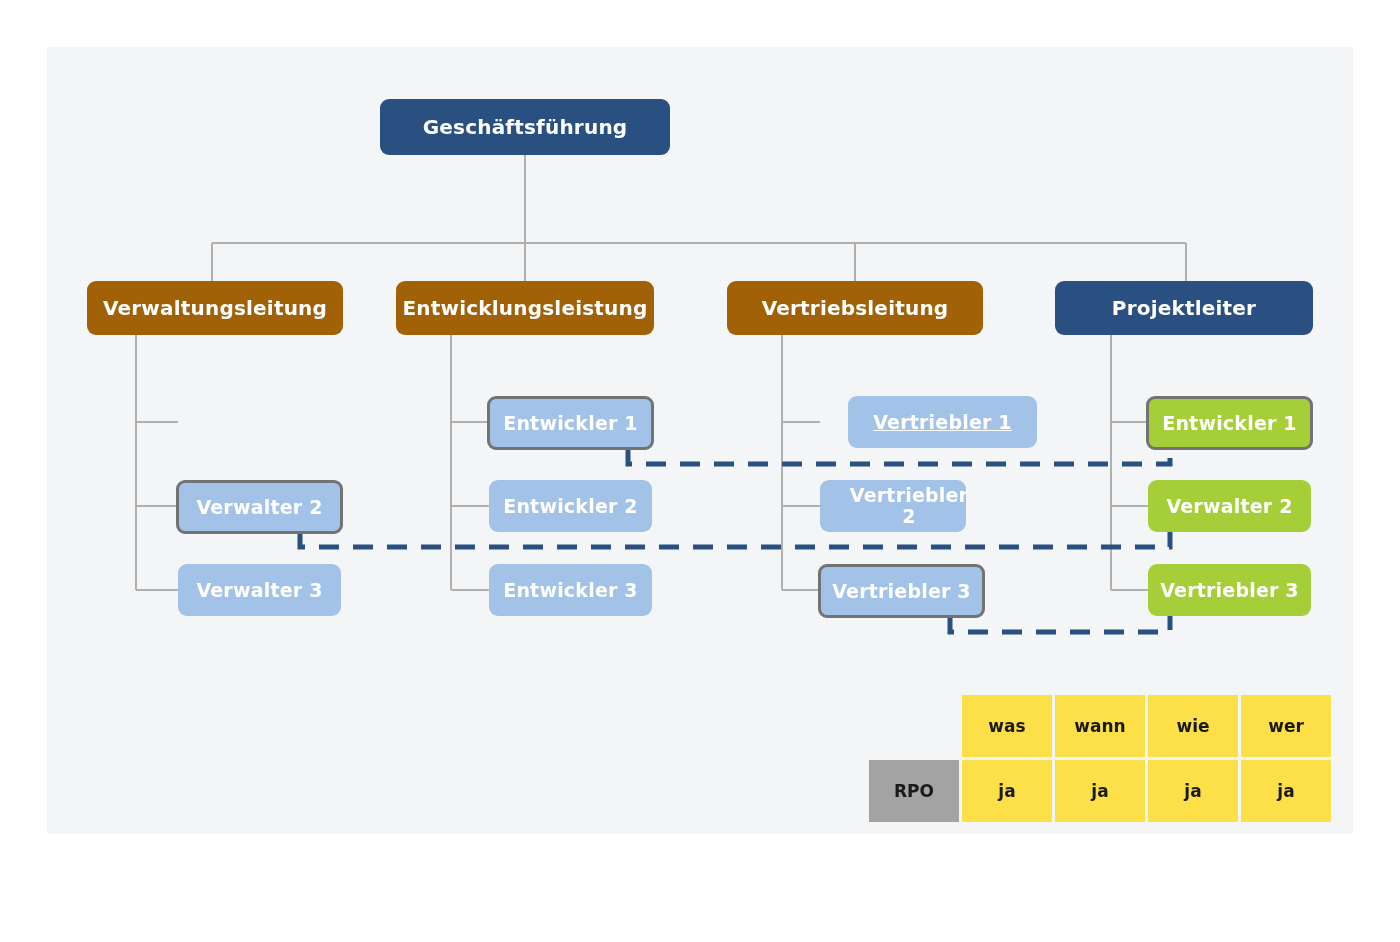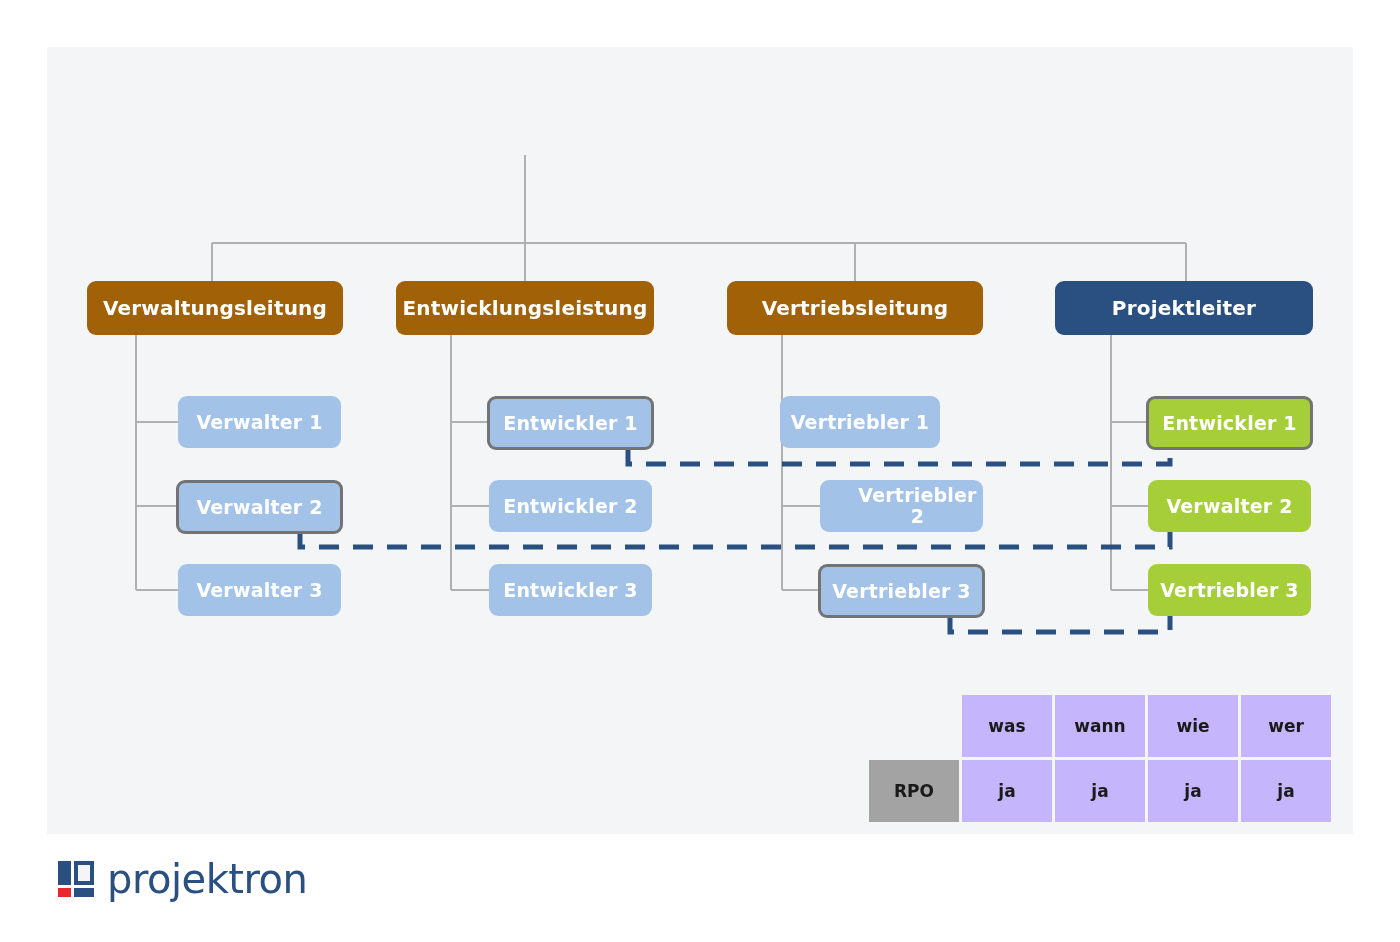--- a/index.html
+++ b/index.html
@@ -78,21 +78,21 @@
     border-spacing: 3px;
     font-size: 17px;
     font-weight: bold;
     color: #1a1a1a;
   }
   .matrix td {
     width: 90px;
     height: 62px;
     text-align: center;
     vertical-align: middle;
-    background: #c4b5fd;
+    background: #fde047;
     padding: 0;
   }
   .matrix td.corner {
     background: transparent;
   }
   .matrix td.rowhead {
     background: #a3a3a3;
   }
   
   .logo {
@@ -164,58 +164,58 @@
       <line x1="1111" y1="590" x2="1148" y2="590"></line>
     </g>
 
     <g stroke="#2a5082" stroke-width="5" fill="none" stroke-dasharray="20 14">
       <path d="M 628 448 L 628 464 L 1170 464 L 1170 448"></path>
       <path d="M 300 532 L 300 547 L 1170 547 L 1170 532"></path>
       <path d="M 950 616 L 950 632 L 1170 632 L 1170 616"></path>
     </g>
   </svg>
 
+  <div class="node lvl1" style="left:380px; top:99px; width:290px; height:56px;">
+    <span>Geschäftsführung</span>
+  </div>
 
   <div class="node lvl2" style="left:87px; top:281px; width:256px; height:54px;">
     <span>Verwaltungsleitung</span>
   </div>
   <div class="node lvl2" style="left:396px; top:281px; width:258px; height:54px;">
     <span>Entwicklungsleistung</span>
   </div>
   <div class="node lvl2" style="left:727px; top:281px; width:256px; height:54px;">
     <span>Vertriebsleitung</span>
   </div>
   <div class="node lvl2 dark" style="left:1055px; top:281px; width:258px; height:54px;">
     <span>Projektleiter</span>
   </div>
 
-  <div class="node leaf" style="left:178px; top:396px; width:163px; height:52px;">
-    <span>Verwalter 1</span>
-  </div>
   <div class="node leaf sel" style="left:176px; top:480px; width:167px; height:54px;">
     <span>Verwalter 2</span>
   </div>
   <div class="node leaf" style="left:178px; top:564px; width:163px; height:52px;">
     <span>Verwalter 3</span>
   </div>
 
   <div class="node leaf sel" style="left:487px; top:396px; width:167px; height:54px;">
     <span>Entwickler 1</span>
   </div>
   <div class="node leaf" style="left:489px; top:480px; width:163px; height:52px;">
     <span>Entwickler 2</span>
   </div>
   <div class="node leaf" style="left:489px; top:564px; width:163px; height:52px;">
     <span>Entwickler 3</span>
   </div>
 
-  <div class="node leaf" style="left:780px; top:396px; width:160px; height:52px;">
+  <div class="node leaf" style="left:848px; top:396px; width:189px; height:52px;text-decoration:underline;">
     <span>Vertriebler 1</span>
   </div>
-  <div class="node leaf" style="left:820px; top:480px; width:163px; height:52px;padding-left:32px;">
+  <div class="node leaf" style="left:820px; top:480px; width:146px; height:52px;padding-left:32px;">
     <span>Vertriebler 2</span>
   </div>
   <div class="node leaf sel" style="left:818px; top:564px; width:167px; height:54px;">
     <span>Vertriebler 3</span>
   </div>
 
   <div class="node leaf green sel" style="left:1146px; top:396px; width:167px; height:54px;">
     <span>Entwickler 1</span>
   </div>
   <div class="node leaf green" style="left:1148px; top:480px; width:163px; height:52px;">
@@ -237,24 +237,14 @@
     <tr>
       <td class="rowhead">RPO</td>
       <td>ja</td>
       <td>ja</td>
       <td>ja</td>
       <td>ja</td>
     </tr>
   </tbody>
     </table>
 
-  <div class="logo">
-    <div class="logo-mark">
-      <div class="lm lm-tl"></div>
-      <div class="lm lm-tr"></div>
-      <div class="lm lm-tr-i"></div>
-      <div class="lm lm-bl"></div>
-      <div class="lm lm-br"></div>
-    </div>
-    <div class="logo-word">projektron</div>
-  </div>
 
 </div>
 
 </body></html>

